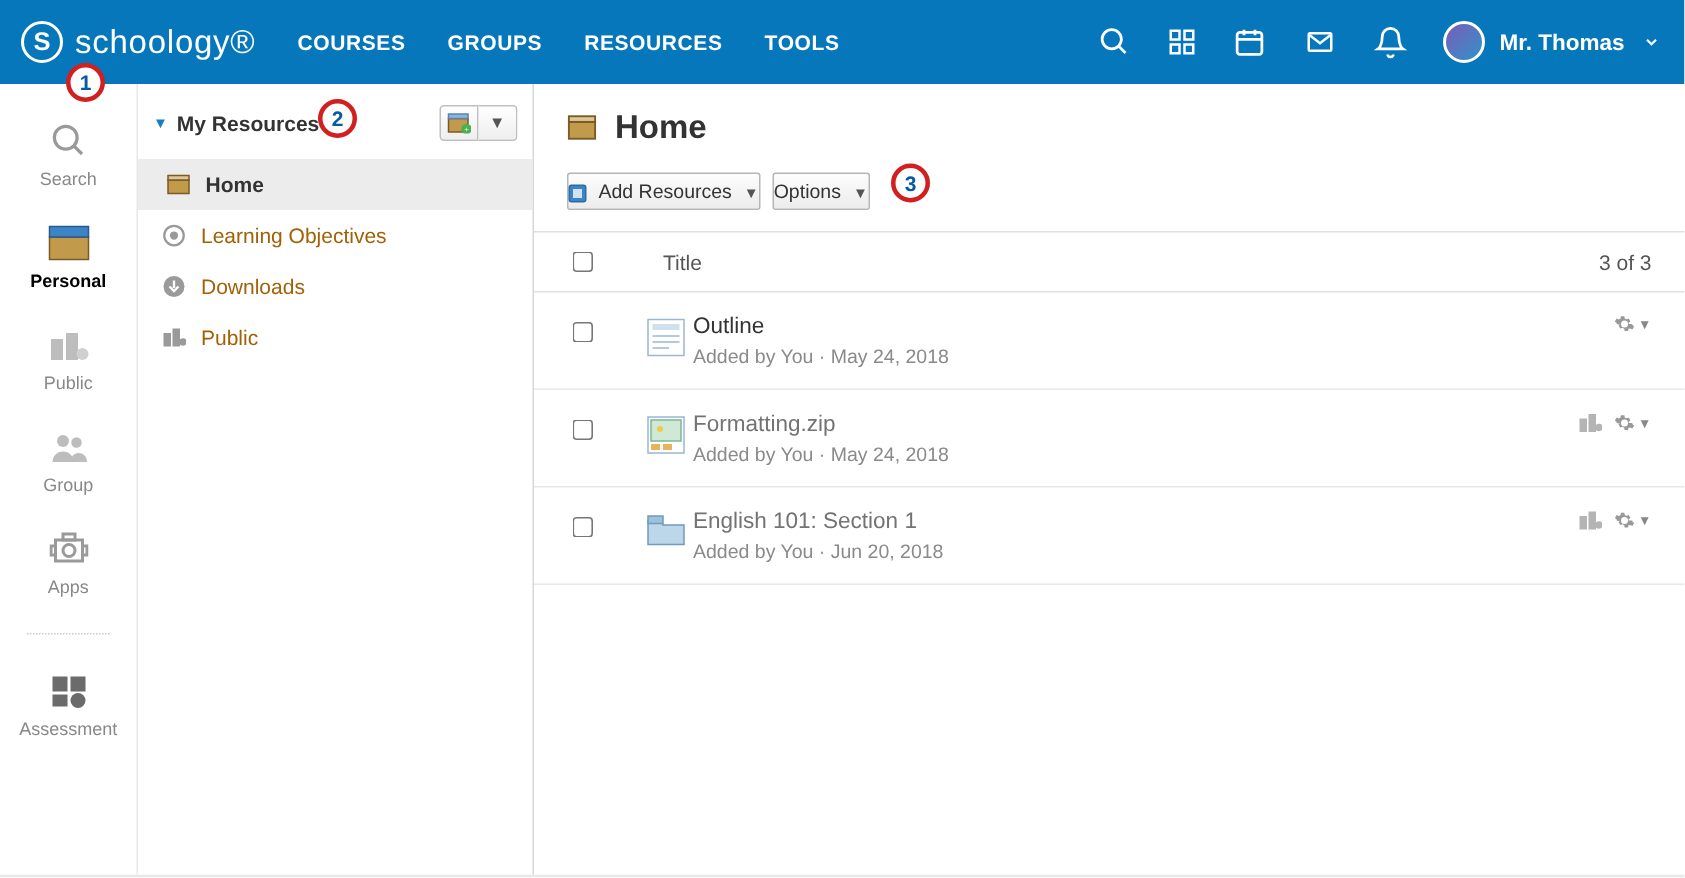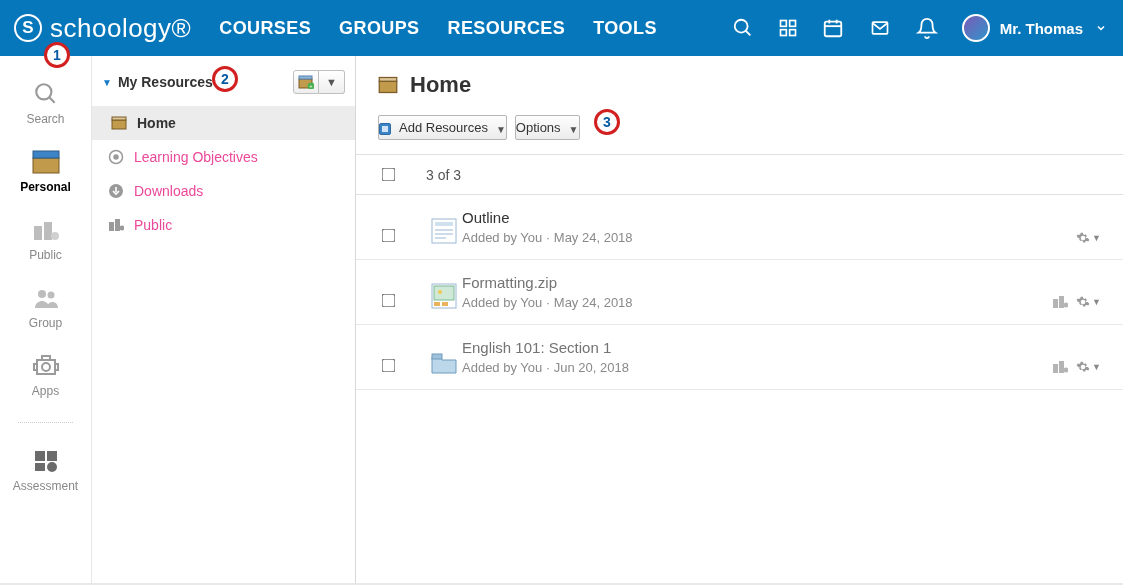--- a/index.html
+++ b/index.html
@@ -1,23 +1,23 @@
 <!DOCTYPE html>
 <html><head>
 <meta charset="utf-8">
 <style>
   html,body{margin:0;padding:0;font-family:Helvetica,Arial,sans-serif;font-size:13px;color:#333;background:#fff}
   *{box-sizing:border-box}
   
   .topnav{height:56px;background:#0677ba;display:flex;align-items:center;color:#fff;padding:0 14px;position:relative}
   .brand{display:flex;align-items:center;gap:8px;margin-right:28px}
   .brand-mark{width:28px;height:28px;border:2px solid #fff;border-radius:50%;display:flex;align-items:center;justify-content:center;font-weight:700;font-size:17px}
-  .brand-text{font-size:26px;letter-spacing:.5px}
+  .brand-text{font-size:22px;letter-spacing:.5px}
   .brand-text .light{font-weight:300}
-  .navlinks{display:flex;gap:28px;font-weight:700;font-size:18px;letter-spacing:.4px}
+  .navlinks{display:flex;gap:28px;font-weight:700;font-size:14px;letter-spacing:.4px}
   .navlinks a{color:#fff;text-decoration:none}
   .nav-spacer{flex:1}
   .navicons{display:flex;align-items:center;gap:24px;margin-right:24px}
   .navicons .ico{display:flex;align-items:center;justify-content:center;color:#fff}
   .user{display:flex;align-items:center;gap:10px;font-weight:700;font-size:15px}
   .avatar{width:28px;height:28px;border-radius:50%;background:linear-gradient(135deg,#7b5db8,#2f93c9);border:2px solid #fff}
   .chev{font-weight:900}
   
   .layout{display:flex;min-height:529px;border-bottom:2px solid #e8e8e8}
   .rail{width:92px;border-right:1px solid #e8e8e8;display:flex;flex-direction:column;align-items:center;padding-top:18px;gap:10px;color:#888;background:#fff;position:relative}
@@ -29,38 +29,38 @@
   
   .side{width:264px;border-right:1px solid #d7d7d7;background:#fff;padding:14px 0}
   .side-head{display:flex;align-items:center;justify-content:space-between;padding:0 10px 8px;position:relative}
   .side-title{font-weight:700;font-size:14px;color:#333;display:flex;align-items:center;gap:6px}
   .side-title .disc{color:#167ac6;font-size:10px}
   .side-actions{display:flex}
   .side-actions .btn{width:26px;height:24px;border:1px solid #bfbfbf;background:linear-gradient(#fff,#eee);display:flex;align-items:center;justify-content:center;font-size:11px;color:#555}
   .side-actions .btn:first-child{border-top-left-radius:3px;border-bottom-left-radius:3px}
   .side-actions .btn:last-child{border-top-right-radius:3px;border-bottom-right-radius:3px;border-left:none}
   .side-list{margin-top:4px}
-  .side-list .sitem{display:flex;align-items:center;gap:10px;padding:9px 16px;font-size:14px;color:#ec4899;cursor:pointer}
+  .side-list .sitem{display:flex;align-items:center;gap:10px;padding:9px 16px;font-size:14px;color:#a16207;cursor:pointer}
   .side-list .sitem.active{background:#ececec;color:#333;font-weight:700;border-left:3px solid transparent}
   .side-list .sicon{width:16px;display:flex;justify-content:center;color:#9a9a9a}
   .side-list .sitem.active .sicon{color:#b08a3a}
   
   .main{flex:1;background:#fff;display:flex;flex-direction:column}
   .main-head{padding:16px 22px 4px;display:flex;align-items:center;gap:12px;font-size:22px;font-weight:600;color:#333;border-bottom:1px solid #fff}
   .main-head .ficon{color:#c19a4b}
   .toolbar{padding:12px 22px 14px;display:flex;gap:8px;align-items:center;border-bottom:1px solid #e0e0e0;position:relative}
   .dbtn{border:1px solid #b6b6b6;background:linear-gradient(#fdfdfd,#ececec);padding:4px 0;font-size:13px;display:flex;align-items:flex-end;gap:8px;border-radius:2px;cursor:pointer;color:#333}
   .dbtn .caret{font-size:10px;color:#555}
   .dbtn .mini{width:12px;height:12px;background:#3d84c6;border:1px solid #2a6da6;border-radius:2px;position:relative}
   .dbtn .mini::after{content:"";position:absolute;inset:2px;background:#cfe3f5}
   .thead{display:flex;align-items:center;padding:10px 22px;border-bottom:1px solid #e0e0e0;color:#555;font-size:14px}
   .thead .cb{width:48px}
   .thead .tcol{flex:1;font-weight:500;padding-left:16px}
   .thead .count{color:#555}
-  .row{display:flex;padding:14px 22px;border-bottom:1px solid #e8e8e8;align-items:flex-end}
+  .row{display:flex;padding:14px 22px;border-bottom:1px solid #e8e8e8;align-items:flex-start}
   .row .cb{width:48px;padding-top:3px}
   .row .ricon{width:36px;display:flex;justify-content:center;padding-top:2px}
   .row .rbody{flex:1}
   .row .rtitle{font-size:15px;margin-bottom:4px}
   .row .rtitle.link{color:#737373}
   .row .rmeta{font-size:13px;color:#8a8a8a}
   .row .ractions{display:flex;gap:8px;align-items:center;color:#888}
   .row .gear{display:flex;align-items:center;gap:2px;cursor:pointer}
   
   .annot{position:absolute;width:26px;height:26px;border:3px solid #d21f1f;border-radius:50%;background:#fff;display:flex;align-items:center;justify-content:center;font-weight:700;color:#065aa3;font-size:14px;z-index:50}
@@ -277,20 +277,21 @@
       </div>
       <div class="dbtn">
         <span>Options</span>
         <span class="caret">▼</span>
       </div>
       <div class="annot" style="left:238px;top:6px">3</div>
     </div>
 
     <div class="thead">
       <div class="cb"><input type="checkbox" style=""></div>
+      <div class="tcol">Title</div>
       <div class="count">3 of 3</div>
     </div>
 
     <div class="row">
       <div class="cb"><input type="checkbox" style=""></div>
       <div class="ricon">
         <svg width="28" height="28" viewBox="0 0 28 28">
             <rect x="2" y="2" width="24" height="24" fill="#fff" stroke="#9bb7d4"></rect>
             <rect x="5" y="5" width="18" height="4" fill="#cfe0ef"></rect>
             <line x1="5" y1="13" x2="23" y2="13" stroke="#9bb7d4"></line>

